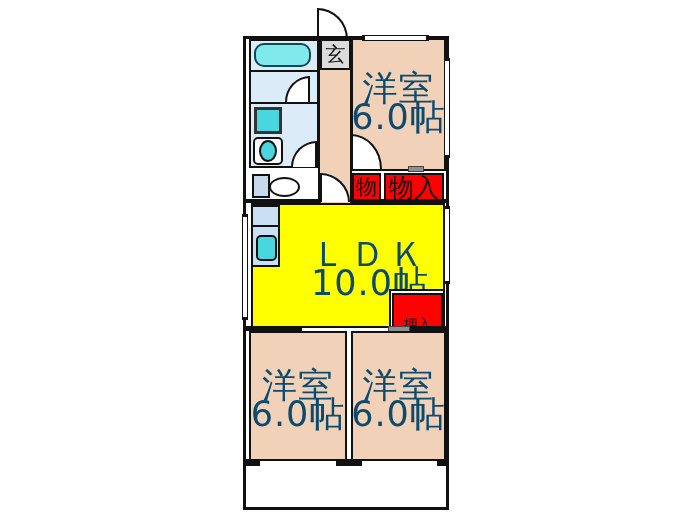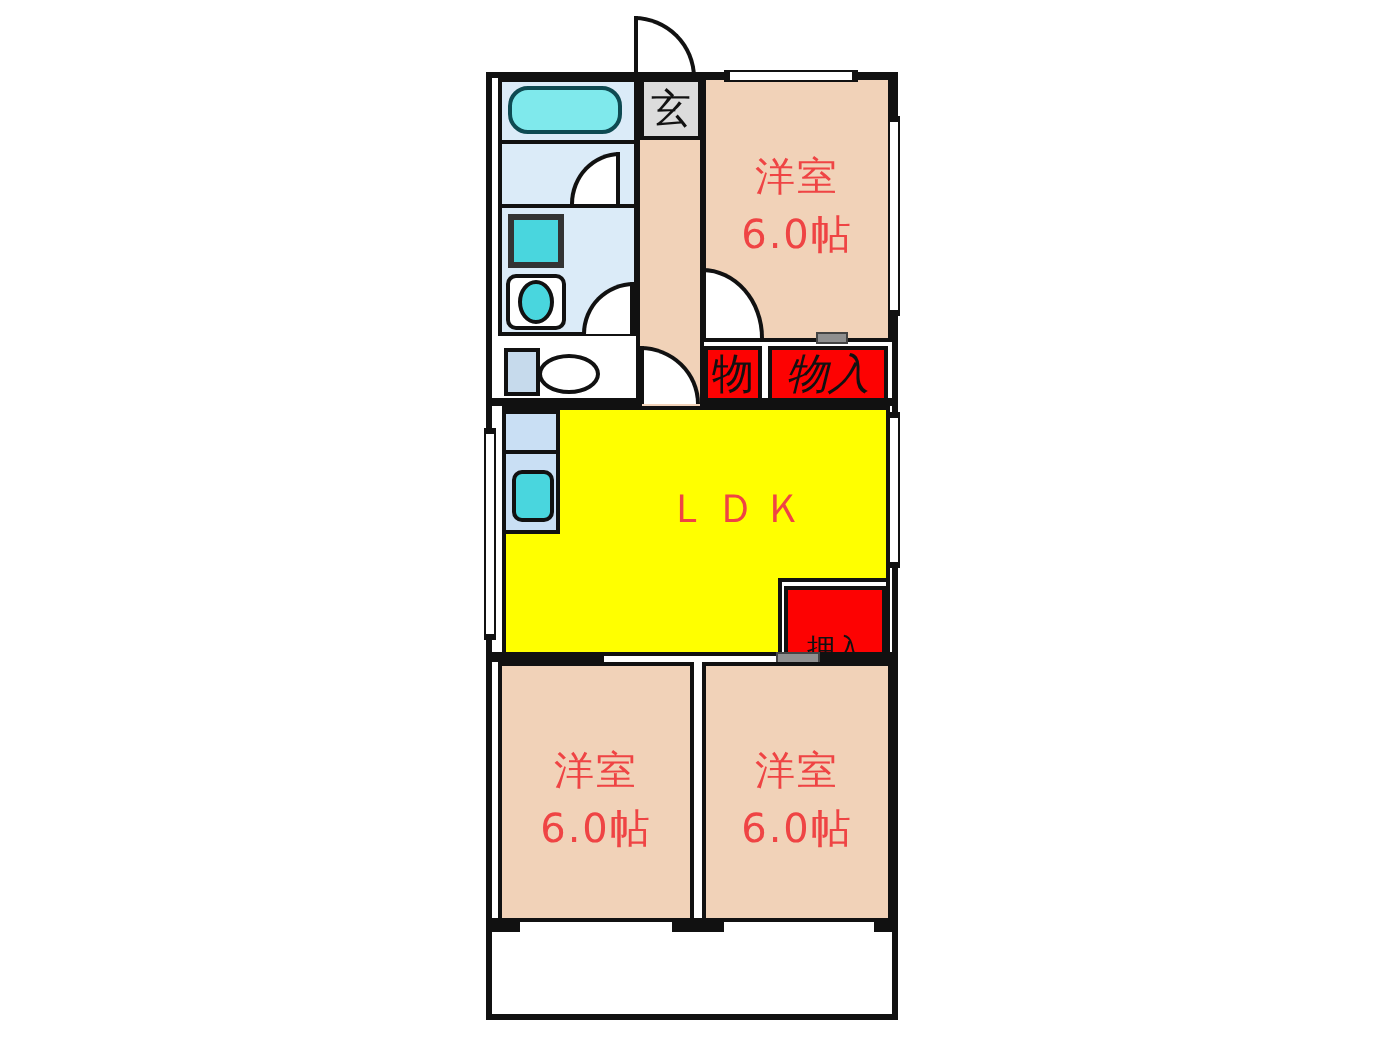--- a/index.html
+++ b/index.html
@@ -21,21 +21,21 @@
   .wall{background:var(--wall);}
   .door-tl{background:#fff;border-top:2px solid var(--wall);border-left:2px solid var(--wall);
            border-right:2px solid var(--wall);border-top-left-radius:100% 100%;}
   .door-tr{background:#fff;border-top:2px solid var(--wall);border-right:2px solid var(--wall);
            border-left:2px solid var(--wall);border-top-right-radius:100% 100%;}
   .winv{background:#fff;border-left:1px solid var(--wall);border-right:1px solid var(--wall);
         border-top:3px solid var(--wall);border-bottom:3px solid var(--wall);}
   .winh{background:#fff;border-top:1px solid var(--wall);border-bottom:1px solid var(--wall);
         border-left:3px solid var(--wall);border-right:3px solid var(--wall);}
   .slider{background:#8F8F8F;border:1px solid #444;}
-  .rlabel{color:#ef4444;text-align:center;font-size:20px;line-height:29px;letter-spacing:1px;}
+  .rlabel{color:#0c4a6e;text-align:center;font-size:35px;line-height:29px;letter-spacing:1px;}
   .slabel{color:#111;text-align:center;display:flex;align-items:center;justify-content:center;}
   .ldk1{letter-spacing:4px;}
 </style>
 </head>
 <body>
 
 <div id="stage">
 
   <div class="abs" style="left:243px;top:36px;width:206px;height:474px;border:3px solid var(--wall);"></div>
 
@@ -69,38 +69,39 @@
   <div class="abs rlabel" style="left:351px;top:74px;width:95px;">
     <div>洋室</div>
     <div>6.0帖</div>
   </div>
   <div class="abs door-tr" style="left:351px;top:134px;width:31px;height:35px;"></div>
   <div class="abs slider" style="left:408px;top:166px;width:16px;height:6px;"></div>
 
   <div class="abs b slabel" style="left:352px;top:173px;width:29px;height:28px;background:var(--red);font-size:21px;">
     <span>物</span>
   </div>
-  <div class="abs b slabel" style="left:384px;top:173px;width:60px;height:28px;background:var(--red);font-size:21px;font-style:italic;">
+  <div class="abs b slabel" style="left:384px;top:173px;width:60px;height:28px;background:var(--red);font-size:25px;">
     <span>物入</span>
   </div>
 
   <div class="abs wall" style="left:244px;top:199px;width:77px;height:4px;"></div>
   <div class="abs wall" style="left:351px;top:199px;width:98px;height:4px;"></div>
 
   <div class="abs b" style="left:251px;top:203px;width:194px;height:125px;background:var(--yellow);"></div>
 
   <div class="abs door-tr" style="left:320px;top:173px;width:30px;height:29px;"></div>
 
   <div class="abs" style="left:251px;top:205px;width:29px;height:22px;background:var(--counter);border:2px solid var(--wall);"></div>
   <div class="abs" style="left:251px;top:225px;width:29px;height:42px;background:var(--counter);border:2px solid var(--wall);"></div>
   <div class="abs" style="left:256px;top:235px;width:21px;height:26px;background:var(--cyan);
               border:2px solid var(--wall);border-radius:5px;"></div>
 
   <div class="abs rlabel" style="left:251px;top:240px;width:194px;margin-left:22px;">
     <div class="ldk1">ＬＤＫ</div>
+    <div>10.0帖</div>
   </div>
 
   <div class="abs" style="left:389px;top:289px;width:54px;height:37px;background:#fff;
               border-left:2px solid var(--wall);border-top:2px solid var(--wall);"></div>
   <div class="abs b slabel" style="left:392px;top:293px;width:51px;height:43px;background:var(--red);font-size:14px;align-items:flex-end;">
     <span>押入</span>
   </div>
   <div class="abs slider" style="left:388px;top:326px;width:22px;height:6px;"></div>
 
   <div class="abs wall" style="left:244px;top:326px;width:58px;height:5px;"></div>

